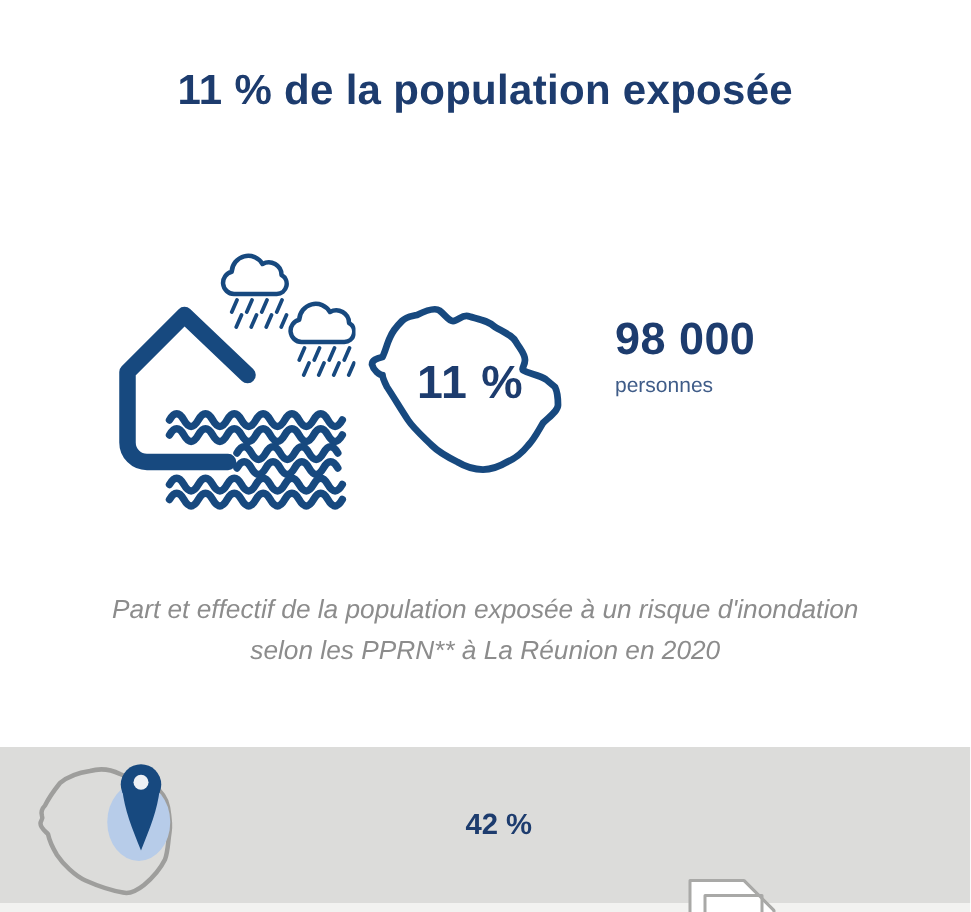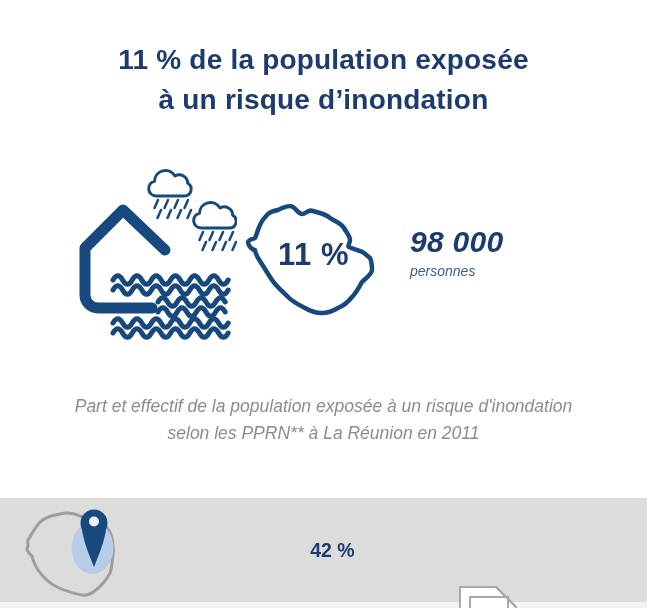--- a/index.html
+++ b/index.html
@@ -9,21 +9,21 @@
   }
   
   .title{
     position:absolute;top:40px;left:0;width:100%;text-align:center;
     color:var(--navy);font-size:28px;font-weight:700;line-height:40px;letter-spacing:.2px;
   }
   
   .house-svg{position:absolute;left:62px;top:163px;}
   .island-svg{position:absolute;left:242px;top:200px;}
   .island-pct{font-size:31px;font-weight:700;fill:var(--navy);letter-spacing:.5px;}
-  .stat{position:absolute;left:410px;top:225px;font-style:italic;}
+  .stat{position:absolute;left:410px;top:210px;}
   .stat .count{color:var(--navy);font-size:30px;font-weight:700;letter-spacing:.3px;}
   .stat .unit{color:var(--soft-navy);font-size:14px;margin-top:4px;}
   
   .caption{
     position:absolute;top:393px;left:0;width:100%;text-align:center;
     color:var(--gray-text);font-size:17.5px;line-height:27px;font-style:italic;
   }
   
   .band{position:absolute;left:0;top:498px;width:647px;height:104px;background:var(--band-bg);}
   .mini-island-svg{position:absolute;left:14px;top:8px;}
@@ -46,21 +46,20 @@
   .gisl{stroke:var(--band-outline-gray);stroke-width:3;fill:none;stroke-linecap:round;stroke-linejoin:round;}
   .sheet{fill:#fff;stroke:#a9a9a7;stroke-width:2;stroke-linejoin:round;}
 </style>
 </head>
 <body>
 
 <div class="page">
 
   <div class="title">
     <div>11 % de la population exposée</div>
-    <div>à un risque d’inondation</div>
   </div>
 
   <svg class="house-svg" width="175" height="180" viewBox="0 0 175 180" aria-hidden="true">
     <path class="ink house" d="M103 87 L61 47 L23 85 L23 132 A13 13 0 0 0 36 145 L90 145"></path>
     <path class="ink cloud" transform="translate(85,6)" d="M9 27 a7.5 7.5 0 0 1 -1.5 -14.8 a11 11 0 0 1 20.5 -5.2 a8.5 8.5 0 0 1 12.7 7.3 a6.8 6.8 0 0 1 -3.2 12.7 z"></path>
     <path class="ink cloud" transform="translate(130,38)" d="M9 27 a7.5 7.5 0 0 1 -1.5 -14.8 a11 11 0 0 1 20.5 -5.2 a8.5 8.5 0 0 1 12.7 7.3 a6.8 6.8 0 0 1 -3.2 12.7 z"></path>
     <path class="ink rain" d="M96 37 l-3.5 8 M106 37 l-3.5 8 M116 37 l-3.5 8 M126 37 l-3.5 8
              M99 47 l-3.5 8 M109 47 l-3.5 8 M119 47 l-3.5 8 M129 47 l-3.5 8"></path>
     <path class="ink rain" d="M141 69 l-3.5 8 M151 69 l-3.5 8 M161 69 l-3.5 8 M171 69 l-3.5 8
              M144 79 l-3.5 8 M154 79 l-3.5 8 M164 79 l-3.5 8 M174 79 l-3.5 8"></path>
@@ -101,21 +100,21 @@
     <text class="island-pct" x="36" y="65">11 %</text>
   </svg>
 
   <div class="stat">
     <div class="count">98 000</div>
     <div class="unit">personnes</div>
   </div>
 
   <div class="caption">
     <div>Part et effectif de la population exposée à un risque d'inondation</div>
-    <div>selon les PPRN** à La Réunion en 2011</div>
+    <div>selon les PPRN** à La Réunion en 2020</div>
   </div>
 
   <div class="band">
     <svg class="mini-island-svg" width="126" height="96" viewBox="0 0 126 96" aria-hidden="true">
       <path class="gisl" d="M46 8
            C 53 6 60 7 66 10
            C 73 13 82 13 88 17
            C 93 21 97 26 98 32
            C 99 38 100 44 99 49
            C 98 55 98 62 96 67

